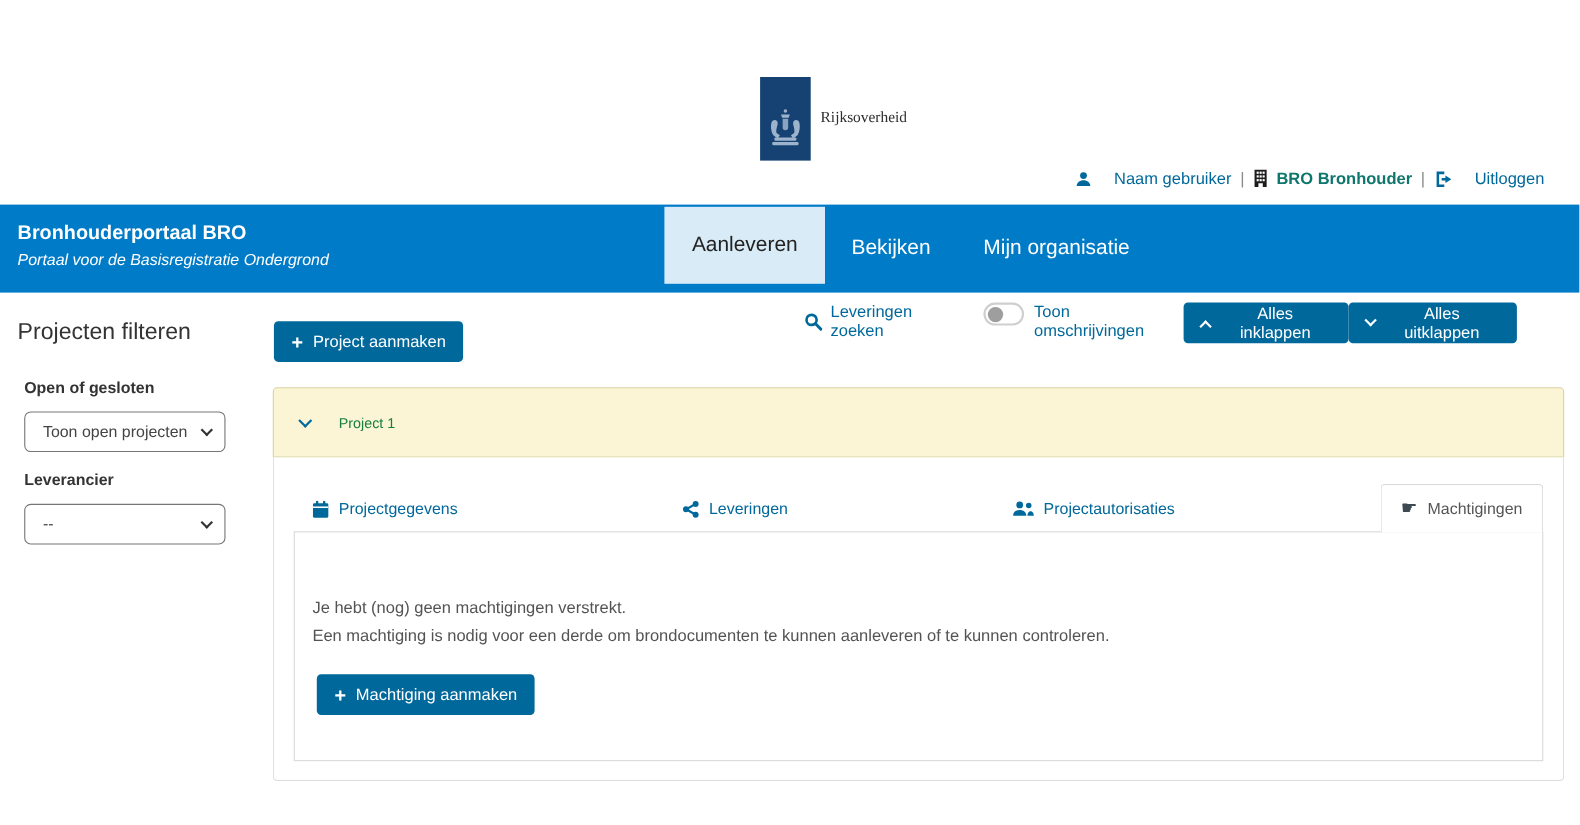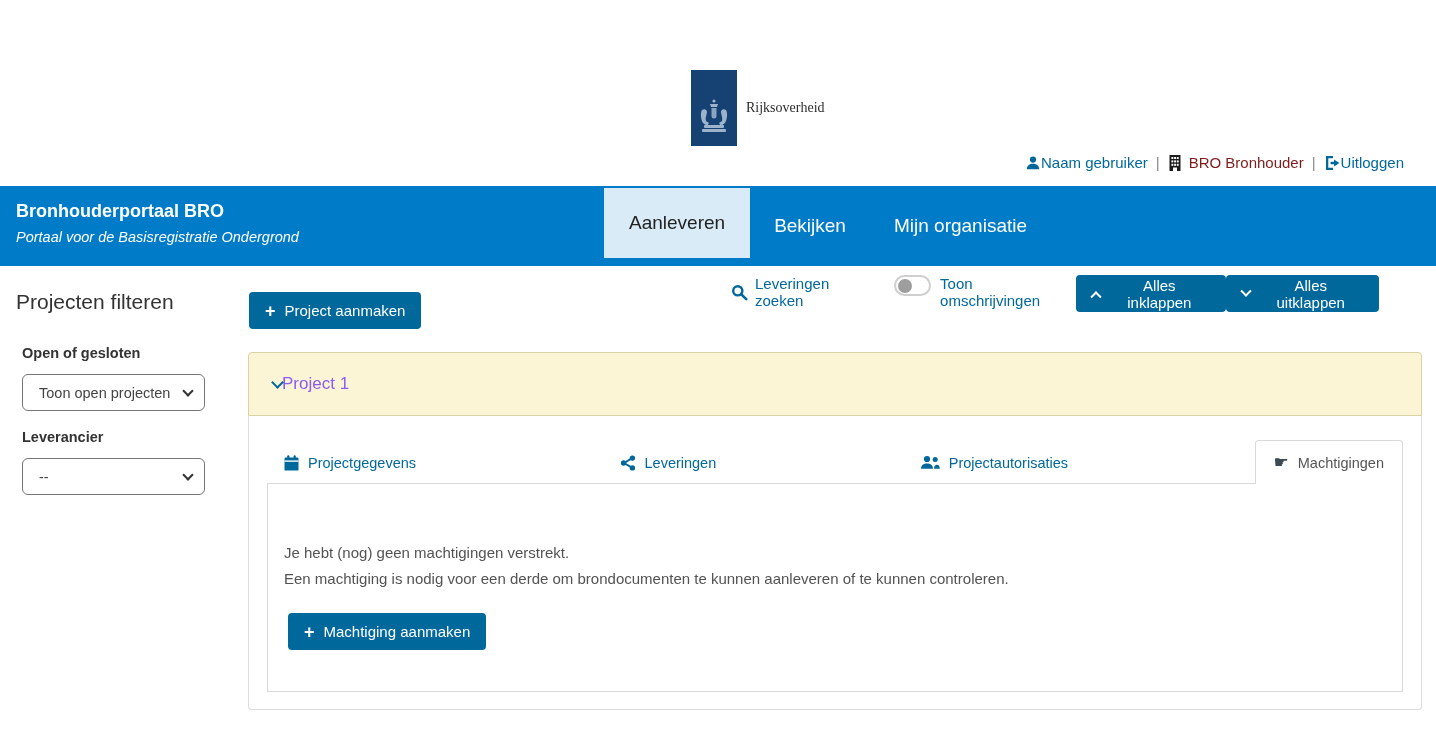--- a/index.html
+++ b/index.html
@@ -9,22 +9,22 @@
     background:#fff; position:relative; overflow:hidden;
     color:#333;
   }
   
   .top-header { position:absolute; top:0; left:0; width:1436px; height:200px; background:#fff; }
   .logo { position:absolute; left:691px; top:70px; display:flex; align-items:center; }
   .logo-rect { width:46px; height:76px; background:#154273; display:flex; align-items:flex-end; justify-content:center; }
   .logo-rect svg { margin-bottom:7px; }
   .logo-text { font-family:"Liberation Serif", serif; font-size:14px; color:#2d2d2d; margin-left:9px; }
   .user-bar { position:absolute; top:154px; right:32px; display:flex; align-items:center; gap:8px; font-size:15px; }
-  .user-bar .link { color:#01689b; display:inline-flex; align-items:center; gap:0; text-decoration:none; cursor:pointer; }
-  .user-bar .org { color:#7f1d1d; display:inline-flex; align-items:flex-end; gap:7px; }
+  .user-bar .link { color:#01689b; display:inline-flex; align-items:center; gap:20px; text-decoration:none; cursor:pointer; }
+  .user-bar .org { color:#0f766e; display:inline-flex; align-items:flex-start; gap:7px;font-weight:bold; }
   .user-bar .sep { color:#8a8a8a; }
   
   .navbar { position:absolute; top:186px; left:0; width:1436px; height:80px; background:#007bc7; }
   .brand { position:absolute; left:16px; top:15px; color:#fff; }
   .brand-title { font-size:18px; font-weight:bold; }
   .brand-sub { font-size:14.5px; font-style:italic; margin-top:7px; }
   .nav-menu { position:absolute; left:604px; top:0; height:80px; display:flex; align-items:stretch; }
   .nav-item { font-size:19px; color:#fff; display:flex; align-items:center; padding:0 24px; cursor:pointer; }
   .nav-item.active { background:#d9ebf7; color:#222; margin-top:2px; height:70px; padding:0 25px; }
   
@@ -57,21 +57,21 @@
   .chev-down { transform:rotate(45deg) translate(-2px,-2px); }
   #expand-all { margin-left:0; }
   
   .project-panel { position:absolute; left:248px; top:352px; width:1174px; }
   .project-header {
     height:64px; background:#fbf5d5; border:1px solid #d8d2a4; border-radius:4px 4px 0 0;
     display:flex; align-items:center; cursor:pointer;
   }
   .project-chev { width:9px; height:9px; border-right:2.6px solid #01689b; border-bottom:2.6px solid #01689b;
     transform:rotate(45deg); margin-left:24px; margin-top:-4px; }
-  .project-title { color:#8b5cf6; font-size:17px; }
+  .project-title { color:#15803d; font-size:13px; margin-left:26px; }
   .project-body { border:1px solid #ddd; border-top:none; border-radius:0 0 4px 4px; background:#fff; padding:24px 18px 17px 18px; }
   .tabs { display:flex; align-items:flex-end; height:44px; position:relative; z-index:2; margin-bottom:-1px; padding-left:0;justify-content:space-between; }
   .tab { display:flex; align-items:center; gap:9px; font-size:14.5px; color:#01689b; padding:0 17px; height:43px; cursor:pointer; }
   .tab .ticon { display:inline-flex; }
   .tab.active {
     border:1px solid #d9d9d9; border-bottom:none; background:#fff; border-radius:4px 4px 0 0;
     color:#555; height:44px; padding:0 18px;
   }
   .hand-glyph { font-family:"DejaVu Sans", sans-serif; font-size:17px; color:#3d4a52; line-height:1; }
   .tab-content { border:1px solid #d9d9d9; height:209px; padding:56px 20px 0 16px; background:#fff; }

